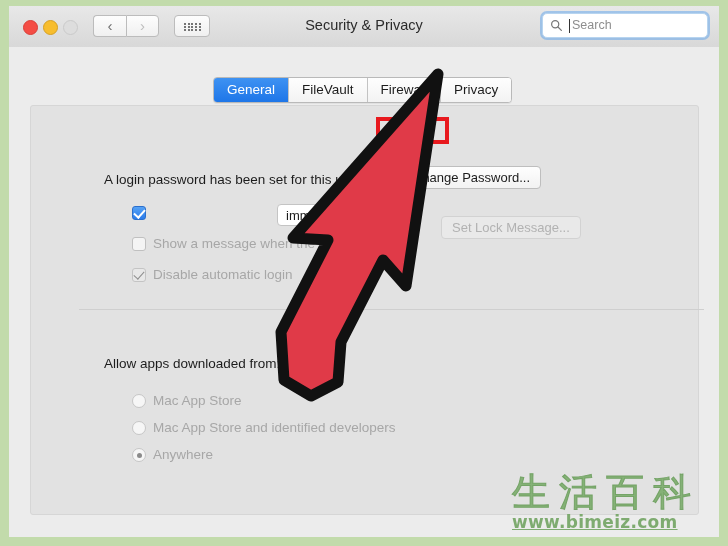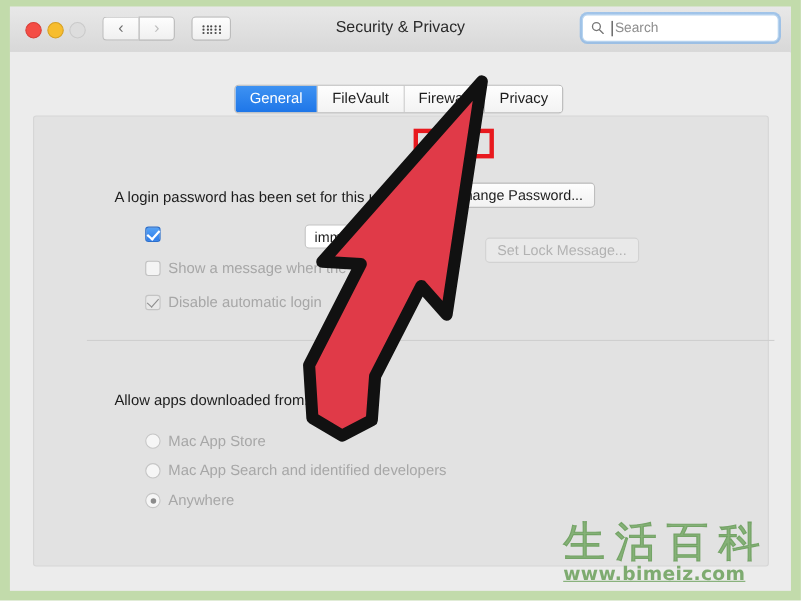--- a/index.html
+++ b/index.html
@@ -106,21 +106,21 @@
     left: 0; top: 11px;
     width: 710px;
     text-align: center;
     font-size: 14.5px;
     color: #2b2b2b;
   }
 
   #searchwrap {
     position: absolute;
     right: 11px; top: 7px;
-    width: 179px; height: 25px;
+    width: 166px; height: 25px;
     background: #ffffff;
     border: 1px solid #b7d4ef;
     border-radius: 5px;
     box-shadow: 0 0 0 2px rgba(103,167,235,0.55);
     box-sizing: border-box;
   }
   #search-icon {
     position: absolute;
     left: 7px; top: 5px;
     width: 13px; height: 13px;
@@ -433,21 +433,21 @@
         <div class="rowtext dim" style="left:122px; top:161px;">Disable automatic login</div>
 
         <div id="divider"></div>
 
         <div class="rowtext" style="left:73px; top:250px;">Allow apps downloaded from:</div>
 
         <div class="radio" style="left:101px; top:288px;"></div>
         <div class="rowtext dim" style="left:122px; top:287px;">Mac App Store</div>
 
         <div class="radio" style="left:101px; top:315px;"></div>
-        <div class="rowtext dim" style="left:122px; top:314px;">Mac App Search and identified developers</div>
+        <div class="rowtext dim" style="left:122px; top:314px;">Mac App Store and identified developers</div>
 
         <div class="radio sel" style="left:101px; top:342px;"></div>
         <div class="rowtext dim" style="left:122px; top:341px;">Anywhere</div>
       </div>
 
     </div>
   </div>
 
   <svg id="arrow" viewBox="0 0 260 350">
     <path d="M 253 14

